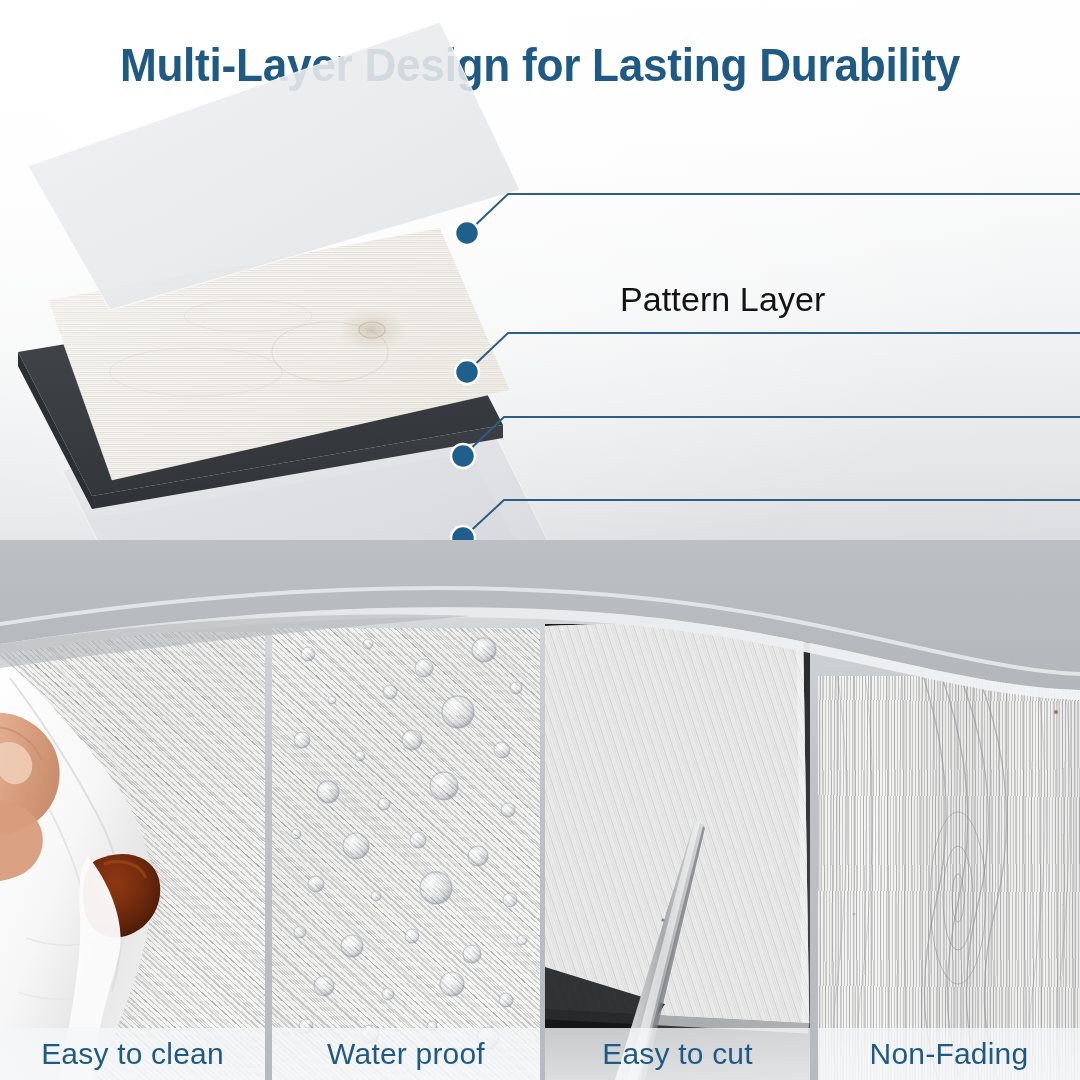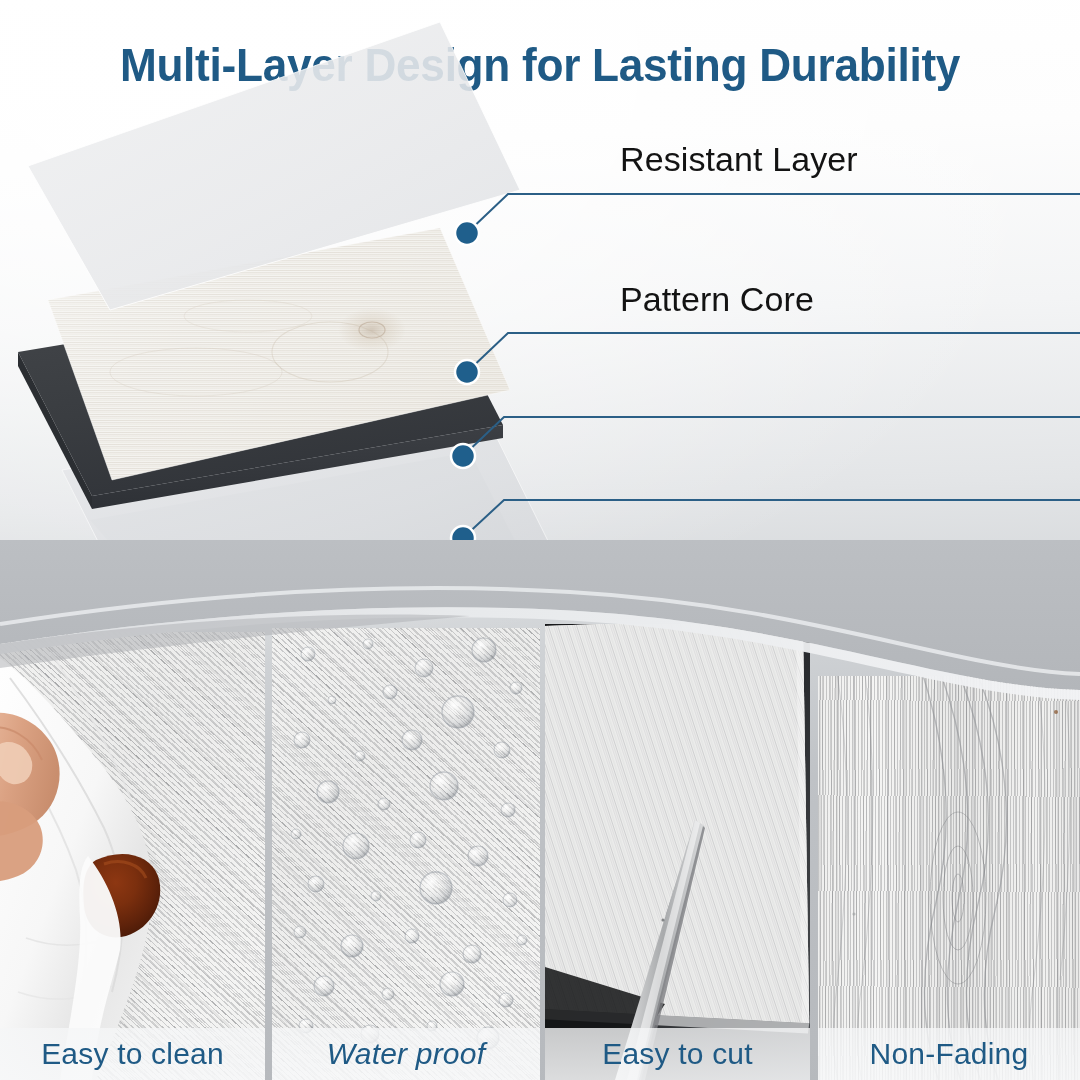--- a/index.html
+++ b/index.html
@@ -217,22 +217,21 @@
         <path d="M463,456 L504,417 L1080,417" fill="none" stroke="#2b5f86" stroke-width="2"></path>
         <circle cx="463" cy="456" r="12" fill="#1f5f8c" stroke="#ffffff" stroke-width="2.5"></circle>
       </g>
 
       <g>
         <path d="M463,538 L504,500 L1080,500" fill="none" stroke="#2b5f86" stroke-width="2"></path>
         <circle cx="463" cy="538" r="12" fill="#1f5f8c" stroke="#ffffff" stroke-width="2.5"></circle>
       </g>
     </svg>
 
-    <div class="callout-label" style="left:620px; top:140px;">Resistant Layer</div>
-    <div class="callout-label" style="left:620px; top:280px;">Pattern Core</div>
+    <div class="callout-label" style="left:620px; top:280px;">Pattern Layer</div>
   </div>
 
   <div id="grid">
 
     <div class="cell" style="left:0px; top:632px; width:265px; height:448px;">
       <div class="cell-art">
         <div class="wood-diag"></div>
         <svg width="265" height="448" viewBox="0 0 265 448" style="position:absolute;left:0;top:0">
           <defs>
             <linearGradient id="tissueG" x1="0" y1="0" x2="1" y2="1">
@@ -279,21 +278,21 @@
           <path d="M96,228 C122,216 150,222 158,244 C166,268 152,296 126,304
                    C104,310 86,296 84,274 C82,252 84,236 96,228 Z" fill="url(#stainG)"></path>
           <path d="M104,232 C122,226 140,232 146,246" fill="none" stroke="#a9501f" stroke-width="3" opacity=".55"></path>
 
           <path d="M88,224 C110,252 124,288 120,318 C112,352 98,388 92,448 L60,448 C70,386 82,330 80,286 C78,252 80,234 88,224 Z" fill="#fbfbfb" opacity=".96"></path>
         </svg>
       </div>
       <div class="caption">Easy to clean</div>
     </div>
 
-    <div class="cell" style="left:272px; top:628px; width:268px; height:452px;font-style:italic;">
+    <div class="cell" style="left:272px; top:628px; width:268px; height:452px;">
       <div class="cell-art">
         <div class="wood-diag"></div>
         <svg width="268" height="452" viewBox="0 0 268 452" style="position:absolute;left:0;top:0">
           <defs>
             <radialGradient id="dropG" cx="36%" cy="30%" r="70%">
               <stop offset="0%" stop-color="#ffffff" stop-opacity=".95"></stop>
               <stop offset="42%" stop-color="#ffffff" stop-opacity=".18"></stop>
               <stop offset="82%" stop-color="#9ea4ab" stop-opacity=".26"></stop>
               <stop offset="100%" stop-color="#6f757c" stop-opacity=".42"></stop>
             </radialGradient>

